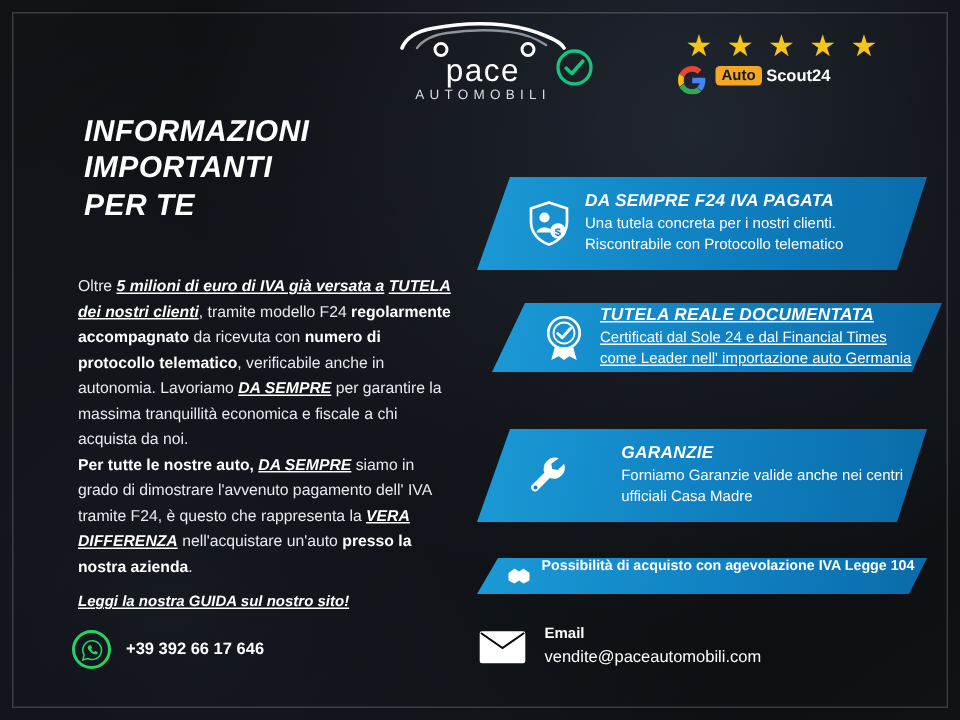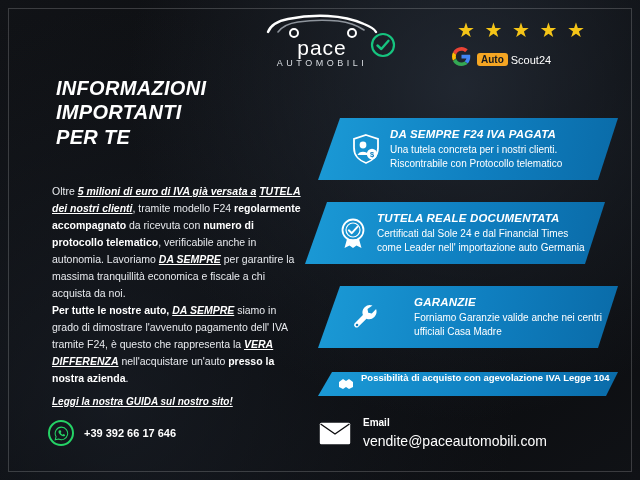--- a/index.html
+++ b/index.html
@@ -49,31 +49,31 @@
     position:absolute;right:16px;top:20px;
   }
 
   
   .stars{
     position:absolute;left:452px;top:18px;width:140px;
     color:#f5c518;font-size:20px;letter-spacing:2px;text-align:center;
   }
   .badges{
     position:absolute;left:452px;top:44px;width:145px;height:22px;
-    display:flex;align-items:flex-end;gap:6px;
+    display:flex;align-items:flex-start;gap:6px;
   }
   .gicon{width:19px;height:19px;}
   .autoscout{
     display:flex;align-items:center;gap:3px;
   }
   .as-box{
     background:#f5a623;color:#14181f;font-weight:bold;font-size:10px;
     padding:1px 4px;border-radius:3px;
   }
-  .as-text{color:#fff;font-size:11px;font-weight:normal;}
+  .as-text{color:#fff;font-size:11px;font-weight:bold;}
 
   
   .headline{
     position:absolute;left:56px;top:76px;width:260px;
     color:#fff;font-weight:bold;font-size:20px;line-height:1.22;
     font-style:italic;letter-spacing:.3px;
   }
 
   
   .body-text{
@@ -102,21 +102,21 @@
     box-sizing:border-box;
   }
   .banner .b-icon{
     width:40px;flex:0 0 40px;display:flex;align-items:center;justify-content:center;
   }
   .banner .b-txt{padding-left:4px;padding-right:16px;}
   .b-title{font-weight:bold;font-style:italic;font-size:11.5px;margin-bottom:3px;letter-spacing:.2px;}
   .b-line{font-size:10px;line-height:1.4;}
 
   #banner1{left:318px;top:118px;width:300px;height:62px;}
-  #banner2{left:305px;top:202px;width:300px;height:62px;}
+  #banner2{left:328px;top:202px;width:300px;height:46px;text-decoration:underline;}
   #banner3{left:318px;top:286px;width:300px;height:62px;justify-content:space-between;}
 
   
   .strip104{
     position:absolute;left:318px;top:372px;width:300px;height:24px;
     background:linear-gradient(100deg,#1b9ad6 0%,#0f7fc0 60%,#0a6ba8 100%);
     clip-path:polygon(14px 0, 100% 0, calc(100% - 12px) 100%, 0 100%);
     display:flex;padding-left:20px;box-sizing:border-box;
     color:#fff;font-size:9.5px;font-weight:bold;
   }
@@ -131,21 +131,21 @@
     border:2px solid #25d366;display:flex;align-items:center;justify-content:center;
     box-sizing:border-box;
   }
   .phone{color:#ffffff;font-size:11px;font-weight:bold;}
 
   .contact-mail{
     position:absolute;left:318px;top:416px;display:flex;align-items:center;gap:11px;
   }
   .mail-ico{width:34px;height:24px;display:flex;align-items:center;justify-content:center;}
   .mail-lbl{color:#ffffff;font-size:10px;font-weight:bold;line-height:1.45;}
-  .mail-addr{color:#ffffff;font-size:14px;line-height:1.45;font-weight:normal;}
+  .mail-addr{color:#ffffff;font-size:11px;line-height:1.45;font-weight:normal;}
 </style>
 </head>
 <body>
 
 <div class="poster">
   <div class="bg-grad"></div>
   <div class="frame"></div>
 
   <div class="logo">
     <span class="car">

